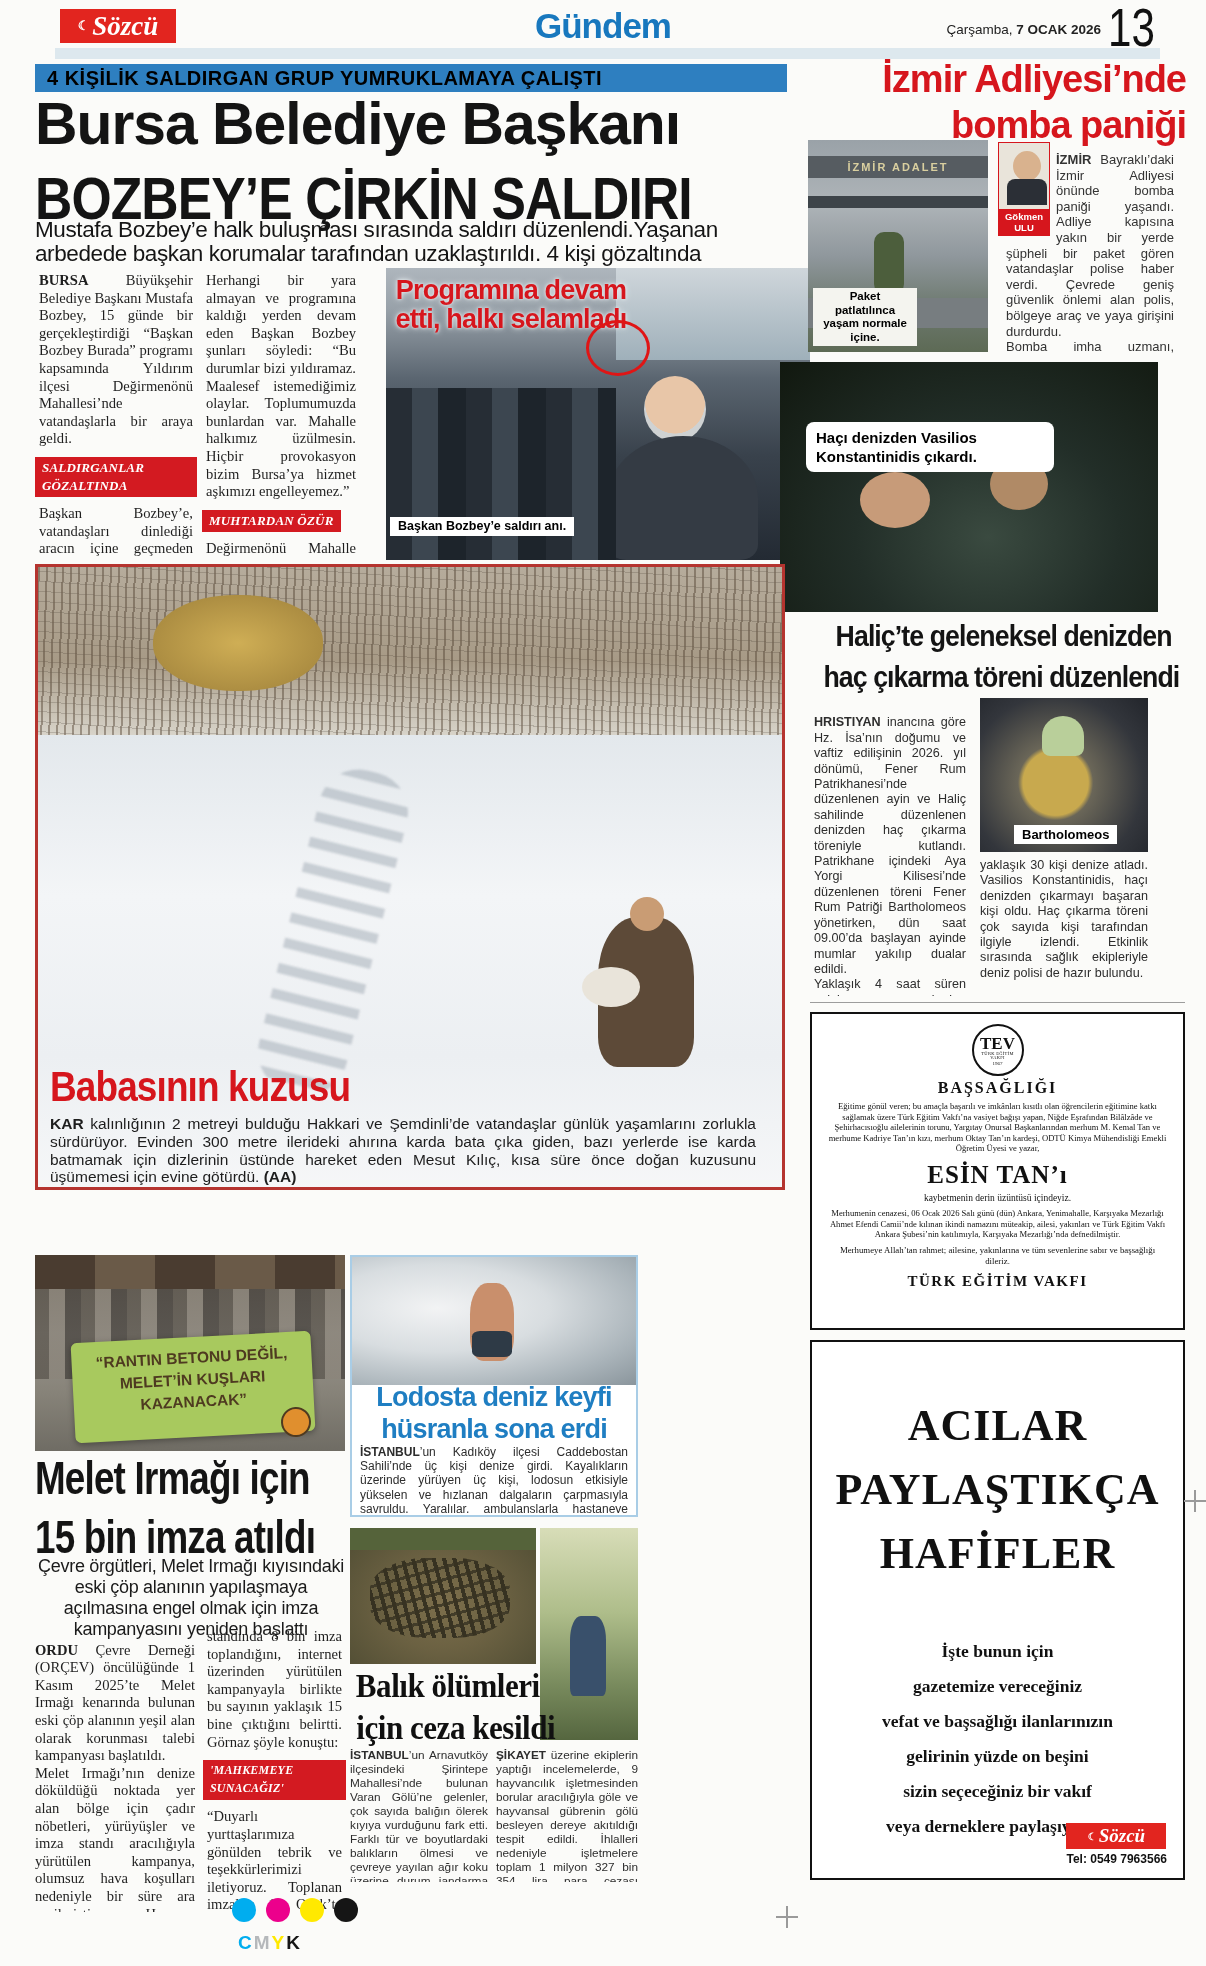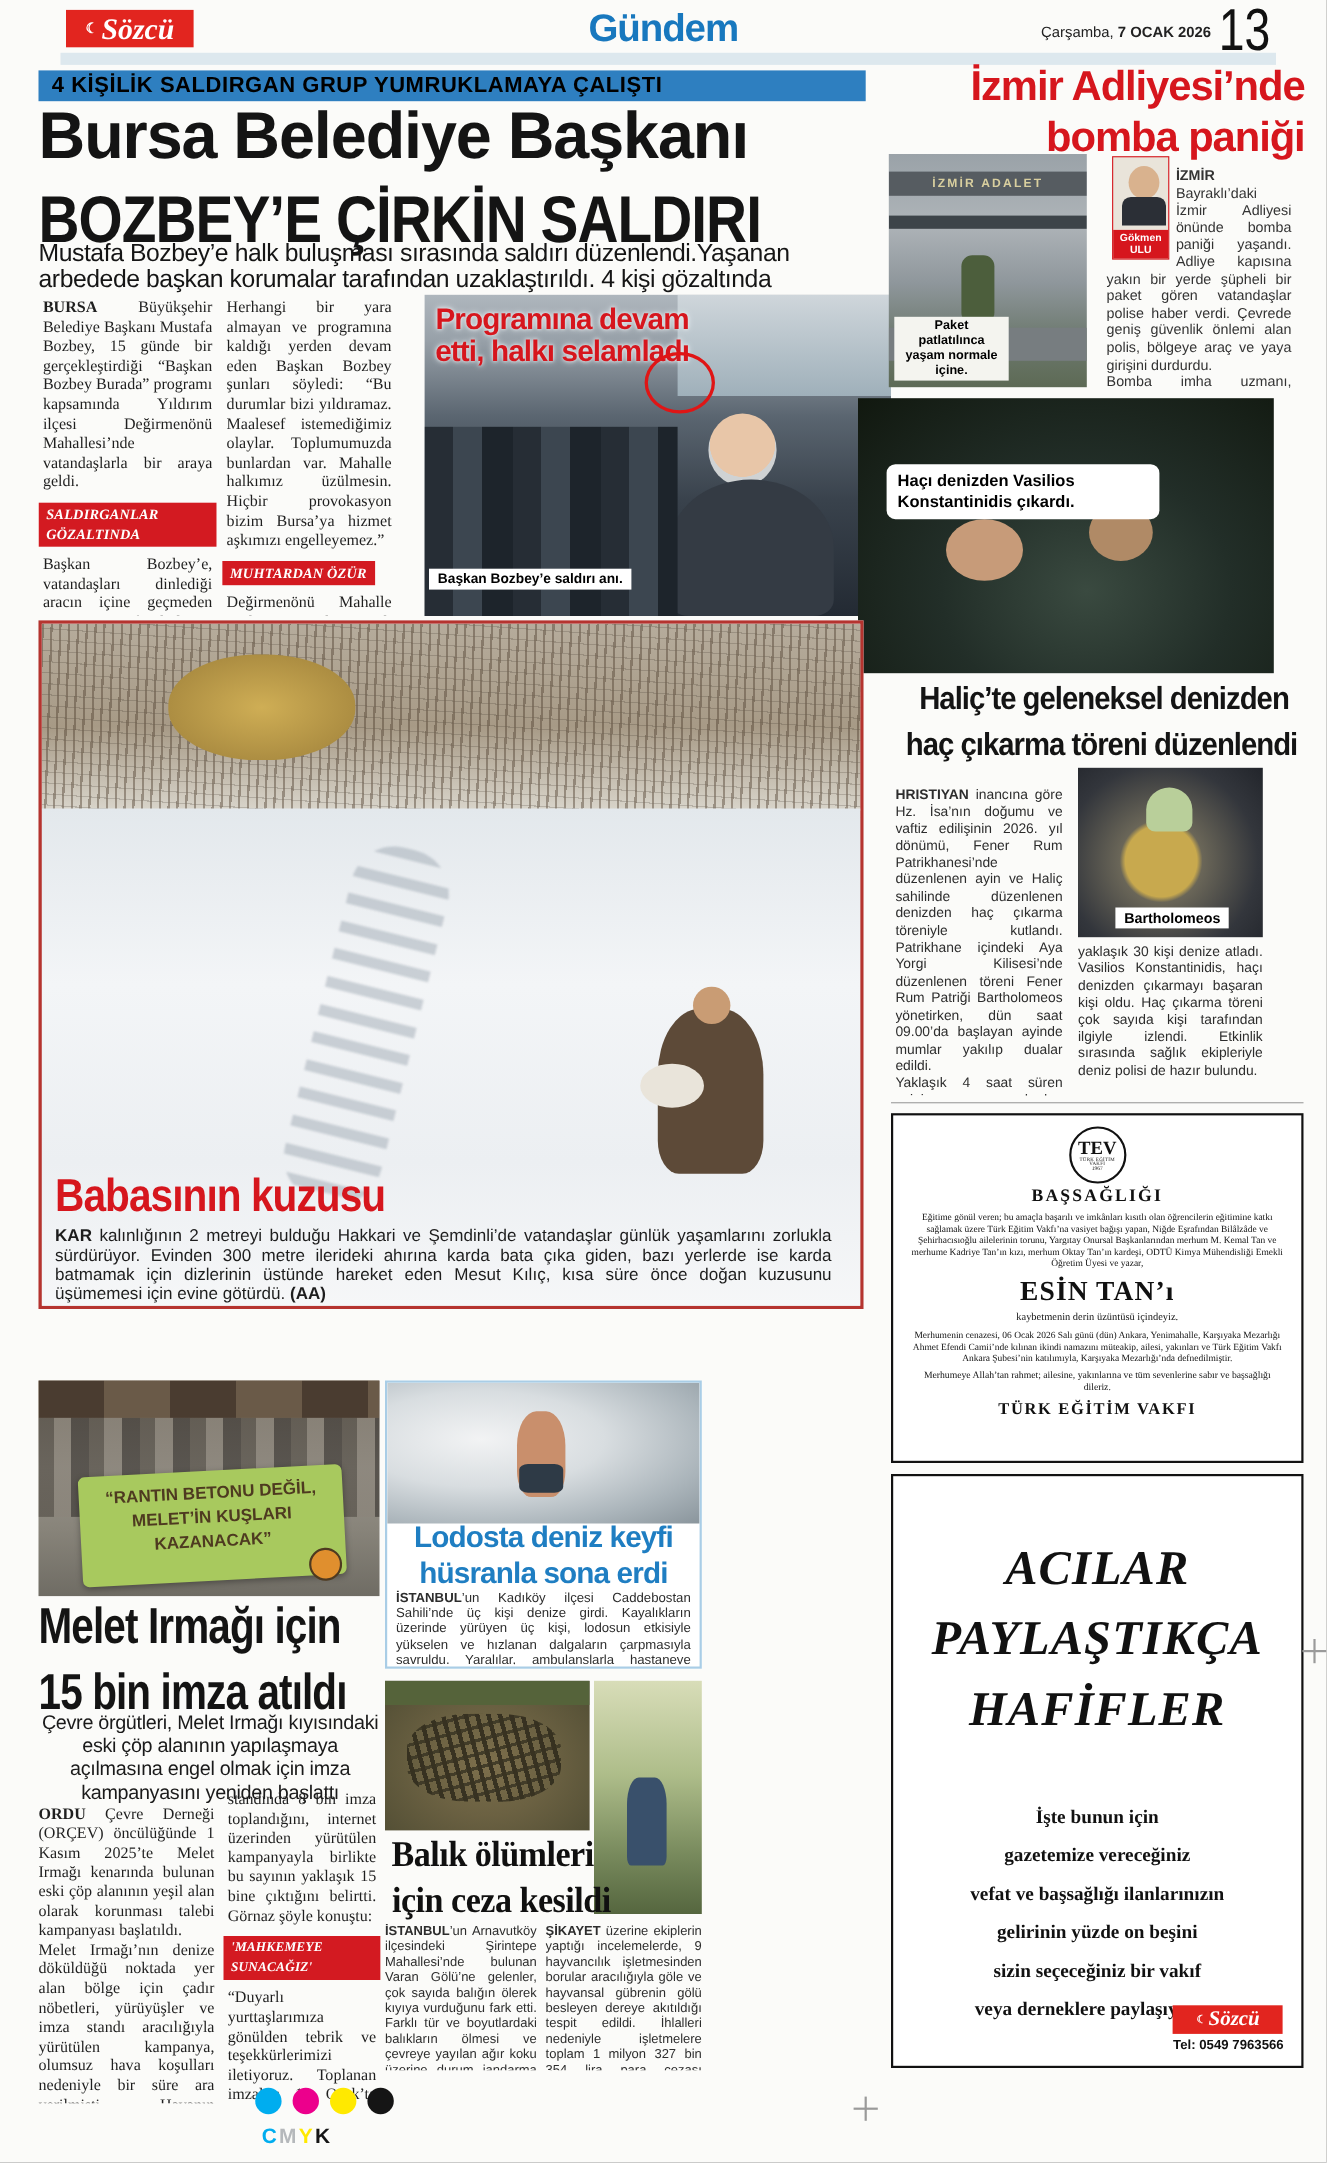--- a/index.html
+++ b/index.html
@@ -98,21 +98,21 @@
               background:linear-gradient(180deg,#9aa2a8 0%,#aeb4b8 30%,#8f979c 55%,#6e7a70 78%,#5d6a55 100%);">
     <div class="abs" style="left:0;top:16px;width:180px;height:22px;background:#565c61;color:#d9cf9f;
                 font-weight:700;font-size:11px;line-height:22px;text-align:center;letter-spacing:2px;">İZMİR ADALET</div>
     <div class="abs" style="left:0;top:56px;width:180px;height:12px;background:#3d4449;"></div>
     <div class="sil" style="left:66px;top:92px;width:30px;height:62px;background:#4c5e3c;border-radius:10px;"></div>
     <div class="abs" style="left:0;top:158px;width:180px;height:30px;background:#777d80;"></div>
     <div class="capchip prewrap" style="left:5px;bottom:6px;width:104px;font-size:11.5px;line-height:13.5px;background:#f4f4ef;text-align:center;white-space:normal;">Paket patlatılınca yaşam normale içine.</div>
   </div>
 
   <div class="abs bod-sans jt" style="left:994px;top:140px;width:192px;height:216px;overflow:hidden;font-size:13px;line-height:15.6px;color:#333;">
-    <div style="float:left;width:52px;height:94px;margin:2px 6px 2px 17px;border:1.5px solid var(--red);background:#e9e4da;position:relative;">
+    <div style="float:left;width:52px;height:94px;margin:2px 6px 2px 4px;border:1.5px solid var(--red);background:#e9e4da;position:relative;">
       <div style="position:absolute;left:14px;top:8px;width:28px;height:30px;border-radius:50%;background:#d9b28e;"></div>
       <div style="position:absolute;left:8px;top:36px;width:40px;height:26px;border-radius:8px 8px 0 0;background:#2b2f36;"></div>
       <div style="position:absolute;left:0;bottom:0;width:100%;background:var(--red);color:#fff;font-weight:700;
                   font-size:9.5px;line-height:11px;text-align:center;padding:2px 0;">
         <span>Gökmen</span><br><span>ULU</span>
       </div>
     </div>
     <p class="prewrap" style="margin:12px;"><b>İZMİR</b><span> Bayraklı’daki İzmir Adliyesi önünde bomba paniği yaşandı. Adliye kapısına yakın bir yerde şüpheli bir paket gören vatandaşlar polise haber verdi. Çevrede geniş güvenlik önlemi alan polis, bölgeye araç ve yaya girişini durdurdu.
 Bomba imha uzmanı, kaldırım kenarındaki şüpheli paketi bir süre inceledikten sonra fünye ile kontrollü şekilde patlattı. Paketin boş olduğu belirlendi.</span></p>
   </div>
@@ -182,21 +182,21 @@
     <div style="font-size:8.6px;line-height:10.6px;">Eğitime gönül veren; bu amaçla başarılı ve imkânları kısıtlı olan öğrencilerin eğitimine katkı sağlamak üzere Türk Eğitim Vakfı’na vasiyet bağışı yapan, Niğde Eşrafından Bilâlzâde ve Şehirhacısıoğlu ailelerinin torunu, Yargıtay Onursal Başkanlarından merhum M. Kemal Tan ve merhume Kadriye Tan’ın kızı, merhum Oktay Tan’ın kardeşi, ODTÜ Kimya Mühendisliği Emekli Öğretim Üyesi ve yazar,</div>
     <div style="font-weight:700;font-size:25px;letter-spacing:1px;margin:7px 0 4px;">ESİN TAN’ı</div>
     <div style="font-size:9.5px;margin-bottom:5px;">kaybetmenin derin üzüntüsü içindeyiz.</div>
     <div style="font-size:8.6px;line-height:10.6px;margin-bottom:5px;">Merhumenin cenazesi, 06 Ocak 2026 Salı günü (dün) Ankara, Yenimahalle, Karşıyaka Mezarlığı Ahmet Efendi Camii’nde kılınan ikindi namazını müteakip, ailesi, yakınları ve Türk Eğitim Vakfı Ankara Şubesi’nin katılımıyla, Karşıyaka Mezarlığı’nda defnedilmiştir.</div>
     <div style="font-size:8.8px;line-height:10.8px;margin-bottom:7px;">Merhumeye Allah’tan rahmet; ailesine, yakınlarına ve tüm sevenlerine sabır ve başsağlığı dileriz.</div>
     <div style="font-weight:700;font-size:15px;letter-spacing:1.5px;">TÜRK EĞİTİM VAKFI</div>
   </div>
 
   <div class="abs serif" style="left:810px;top:1340px;width:375px;height:540px;border:2px solid #111;background:#fff;
               text-align:center;color:#111;">
-    <div style="margin-top:52px;font-weight:700;font-size:44px;letter-spacing:1px;line-height:64px;font-style:italic;">
+    <div style="margin-top:52px;font-weight:700;font-size:44px;letter-spacing:1px;line-height:64px;">
       <div>ACILAR</div>
       <div>PAYLAŞTIKÇA</div>
       <div>HAFİFLER</div>
     </div>
     <div style="margin-top:48px;font-weight:700;font-size:17.5px;line-height:35px;">
       <div>İşte bunun için</div>
       <div>gazetemize vereceğiniz</div>
       <div>vefat ve başsağlığı ilanlarınızın</div>
       <div>gelirinin yüzde on beşini</div>
       <div>sizin seçeceğiniz bir vakıf</div>

